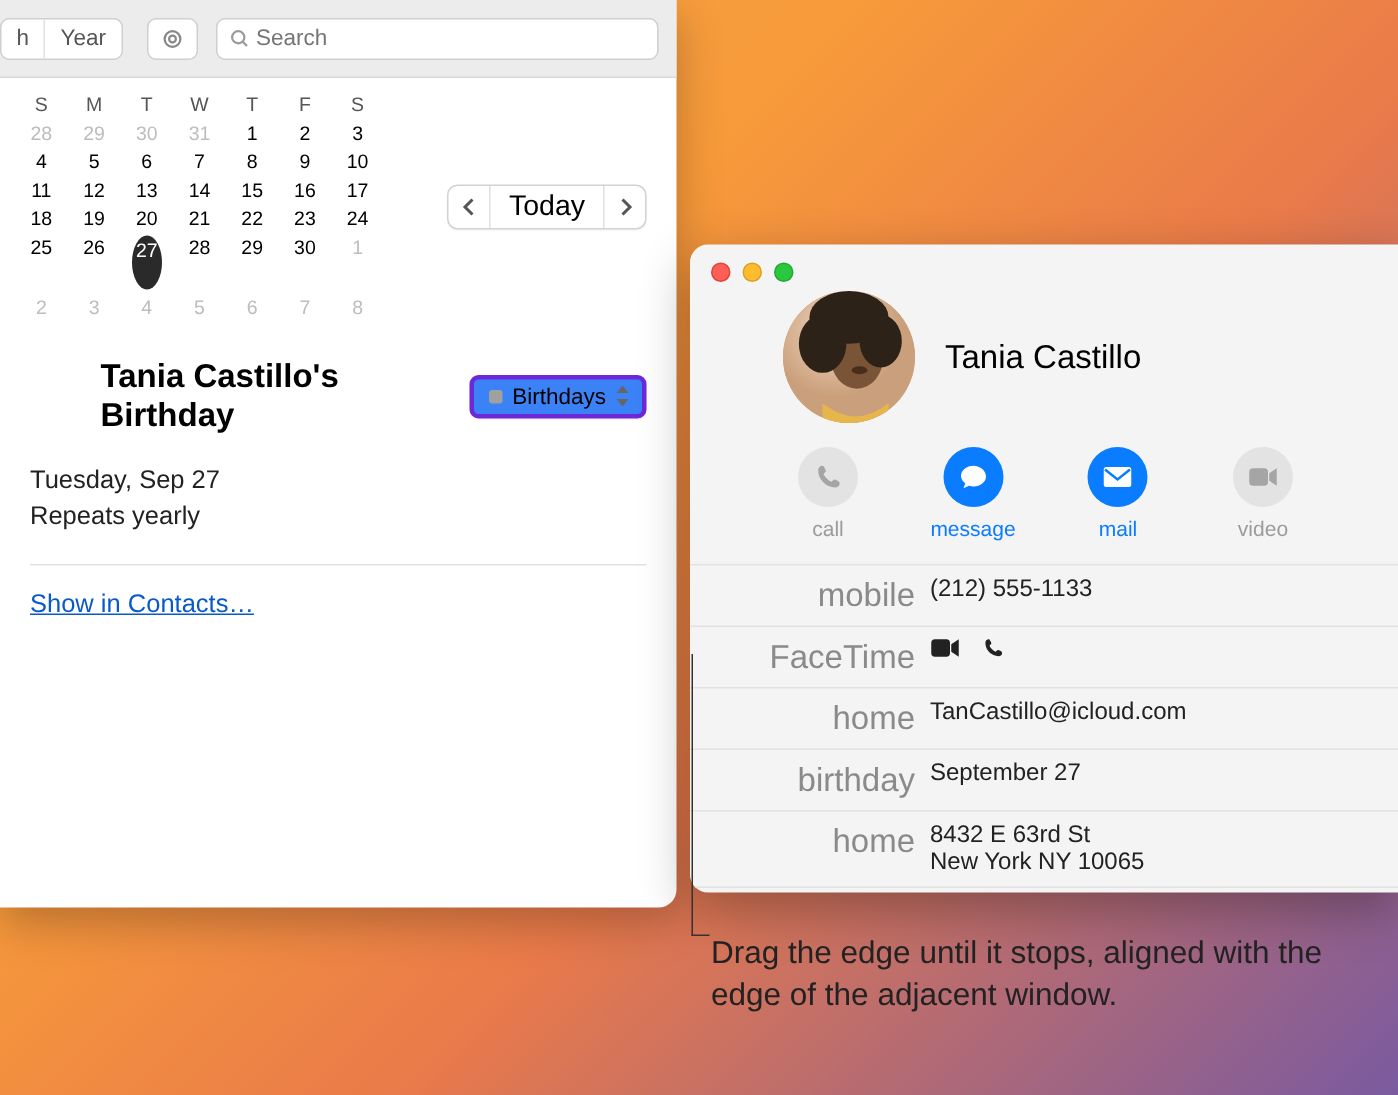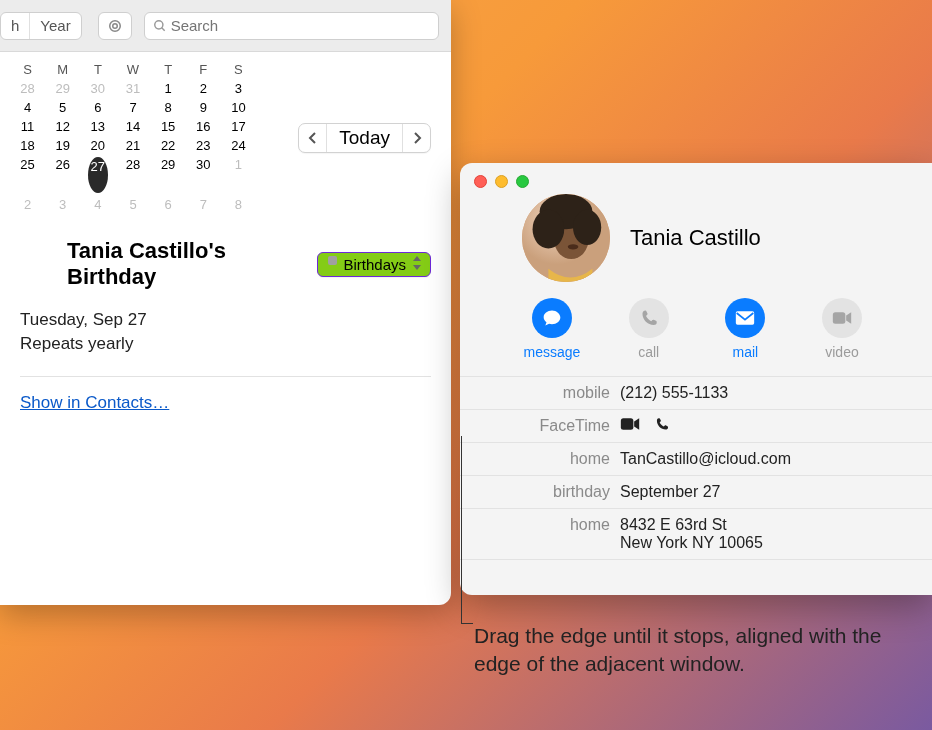--- a/index.html
+++ b/index.html
@@ -124,23 +124,23 @@
   .event {
     padding: 24px 20px 0 20px;
   }
   .event-title-row{
     display:flex;align-items:center;justify-content:space-between;
   }
   .event-title{
     font-size:22px;font-weight:600;margin-left:47px;
   }
   .cal-sel{
-    display:flex;gap:6px;
-    border:1px solid #6d28d9;border-radius:6px;
-    padding:3px 8px 3px 10px;font-size:15px;background:#84cc16;
+    display:flex;align-items:center;gap:6px;
+    border:3px solid #6d28d9;border-radius:6px;
+    padding:3px 8px 3px 10px;font-size:15px;background:#3b82f6;
     box-shadow: 0 1px 1px rgba(0,0,0,0.05);
   }
   .cal-sel .dot{width:9px;height:9px;border-radius:2px;background:#a0a0a0;}
   .cal-sel svg{color:#666;}
   .event-sub{margin-top:20px;font-size:17px;color:#222;}
   .hr{height:1px;background:#e2e2e2;margin:22px 0 16px 0;}
   .link{color:#0a59c9;font-size:17px;text-decoration:underline;}
 
   
   .contact-window{
@@ -194,21 +194,21 @@
   }
   .field{
     display:grid;
     grid-template-columns: 150px 1fr;
     gap:10px;
     padding:7px 20px 7px 0;
     border-top:1px solid #e2e2e2;
     align-items:start;
   }
   .field .k{
-    text-align:right;color:#8a8a8a;font-size:16px;padding-top:0;
+    text-align:right;color:#8a8a8a;font-size:22px;padding-top:0;
   }
   .field .v{font-size:16px;color:#222;}
   .field:last-child{border-bottom:1px solid #e2e2e2;}
   .ft-icons{display:flex;gap:12px;color:#8f8f8f;}
   .ft-icons svg{width:20px;height:14px;}
 
   
   .caption{
     position:absolute;
     left:474px;top:622px;
@@ -359,35 +359,35 @@
         <ellipse cx="30" cy="40" rx="18" ry="22" fill="#2d2218"></ellipse>
         <ellipse cx="74" cy="38" rx="16" ry="20" fill="#2d2218"></ellipse>
         <path d="M30 85 q25 20 50 0 l0 20 l-50 0z" fill="#e7b64a"></path>
         <ellipse cx="58" cy="60" rx="6" ry="3" fill="#4a2c1b"></ellipse>
       </svg>
     </div>
     <div class="contact-name">Tania Castillo</div>
   </div>
 
   <div class="actions">
+    <div class="act off">
+      <div class="circ">
+          <svg width="18" height="18" viewBox="0 0 24 24" fill="currentColor">
+            <path d="M6 2c1 0 2 0 2.5 1l1.5 3c.3.6 0 1.3-.5 1.8l-1.5 1.5c1.5 3 4 5.5 7 7l1.5-1.5c.5-.5 1.2-.8 1.8-.5l3 1.5c1 .5 1 1.5 1 2.5 0 2-2 3-4 3-8 0-15-7-15-15 0-2 1-4 3-4z"></path>
+          </svg>
+        </div>
+      <div class="al">call</div>
+    </div>
     <div class="act on">
       <div class="circ">
           <svg width="20" height="20" viewBox="0 0 24 24" fill="currentColor">
             <path d="M12 3C6.5 3 2 6.6 2 11c0 2.4 1.3 4.5 3.4 6L4 21l4.5-2c1.1.3 2.3.5 3.5.5 5.5 0 10-3.6 10-8S17.5 3 12 3z"></path>
           </svg>
         </div>
       <div class="al">message</div>
-    </div>
-    <div class="act off">
-      <div class="circ">
-          <svg width="18" height="18" viewBox="0 0 24 24" fill="currentColor">
-            <path d="M6 2c1 0 2 0 2.5 1l1.5 3c.3.6 0 1.3-.5 1.8l-1.5 1.5c1.5 3 4 5.5 7 7l1.5-1.5c.5-.5 1.2-.8 1.8-.5l3 1.5c1 .5 1 1.5 1 2.5 0 2-2 3-4 3-8 0-15-7-15-15 0-2 1-4 3-4z"></path>
-          </svg>
-        </div>
-      <div class="al">call</div>
     </div>
     <div class="act on">
       <div class="circ">
           <svg width="20" height="16" viewBox="0 0 24 18" fill="currentColor">
             <rect x="1" y="1" width="22" height="16" rx="2" fill="currentColor"></rect>
             <polyline points="2,3 12,11 22,3" fill="none" stroke="#0a7cff" stroke-width="2"></polyline>
           </svg>
         </div>
       <div class="al">mail</div>
     </div>

